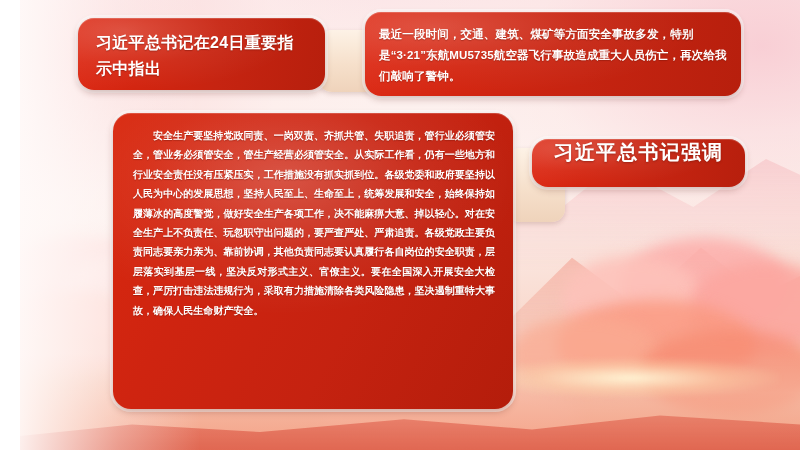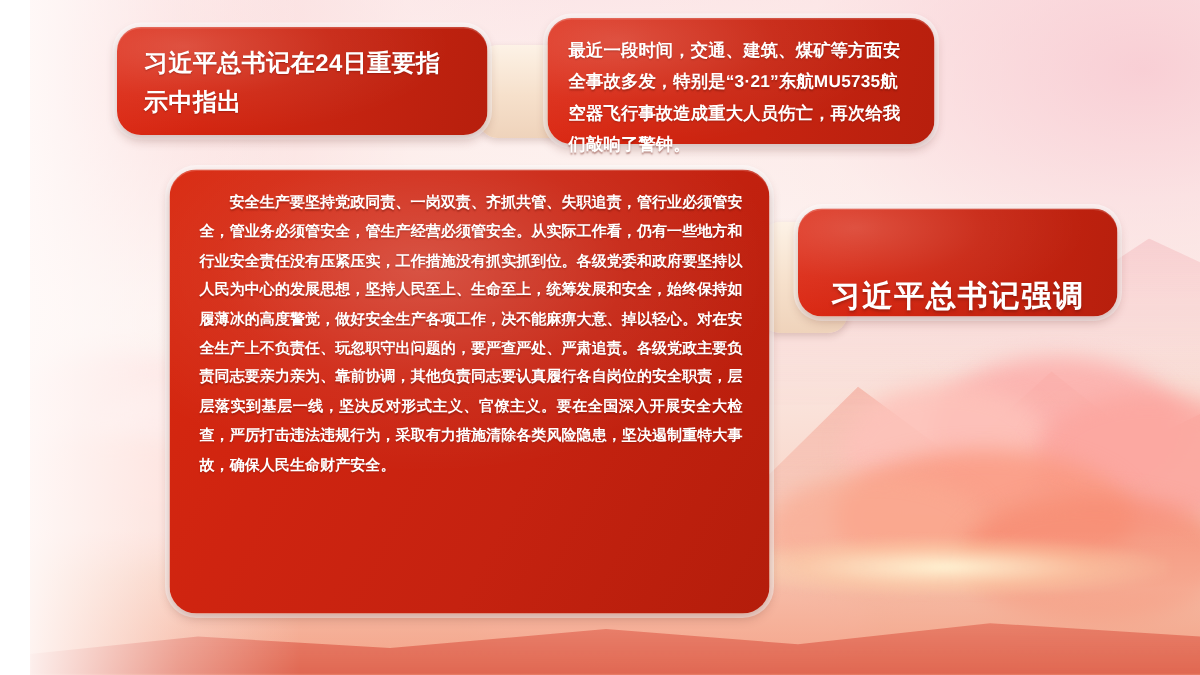--- a/index.html
+++ b/index.html
@@ -166,21 +166,21 @@
     font-size: 16px;
     font-weight: bold;
     line-height: 1.62;
     letter-spacing: 0.3px;
     text-shadow: 0 1px 1px rgba(110,20,10,0.45);
   }
 
   
   #card-intro {
     left: 345px; top: 12px;
-    width: 258px; height: 84px;
+    width: 376px; height: 84px;
     padding: 12px 14px 0 14px;
   }
   #card-intro .txt {
     font-size: 11.5px;
     font-weight: bold;
     line-height: 1.82;
     letter-spacing: 0.15px;
     text-shadow: 0 1px 1px rgba(110,20,10,0.40);
   }
 
@@ -202,23 +202,23 @@
     letter-spacing: 0.05px;
     text-indent: 2em;
     text-align: justify;
     text-justify: inter-ideograph;
     text-shadow: 0 1px 1px rgba(110,20,10,0.42);
   }
 
   
   #card-emphasis {
     left: 512px; top: 139px;
-    width: 213px; height: 72px;
+    width: 213px; height: 48px;
     display: flex;
-    align-items: flex-end;
+    align-items: flex-start;
     justify-content: center;
   }
   #card-emphasis .txt {
     font-size: 20px;
     font-weight: bold;
     letter-spacing: 1.2px;
     text-shadow: 0 1px 2px rgba(110,20,10,0.50);
   }
 </style>
 </head>

